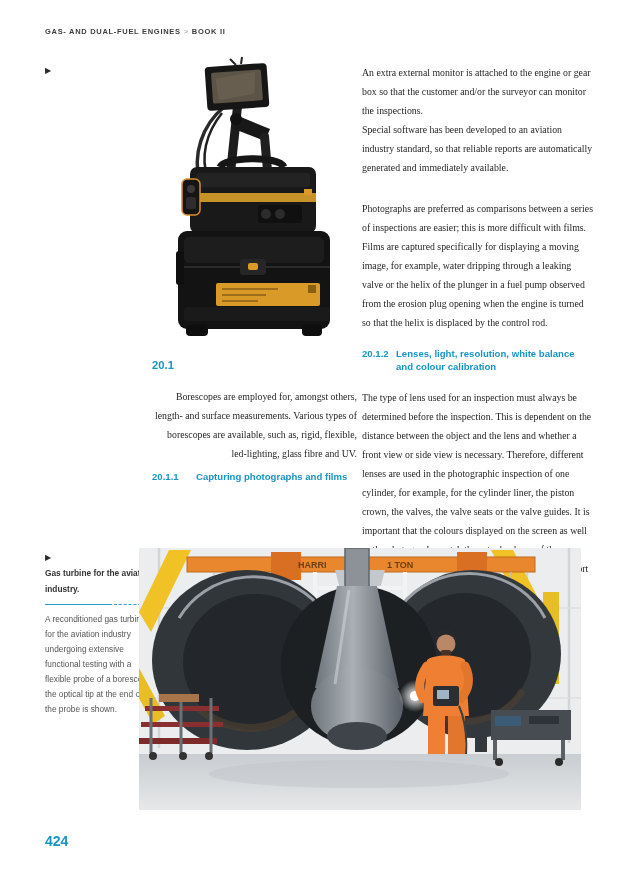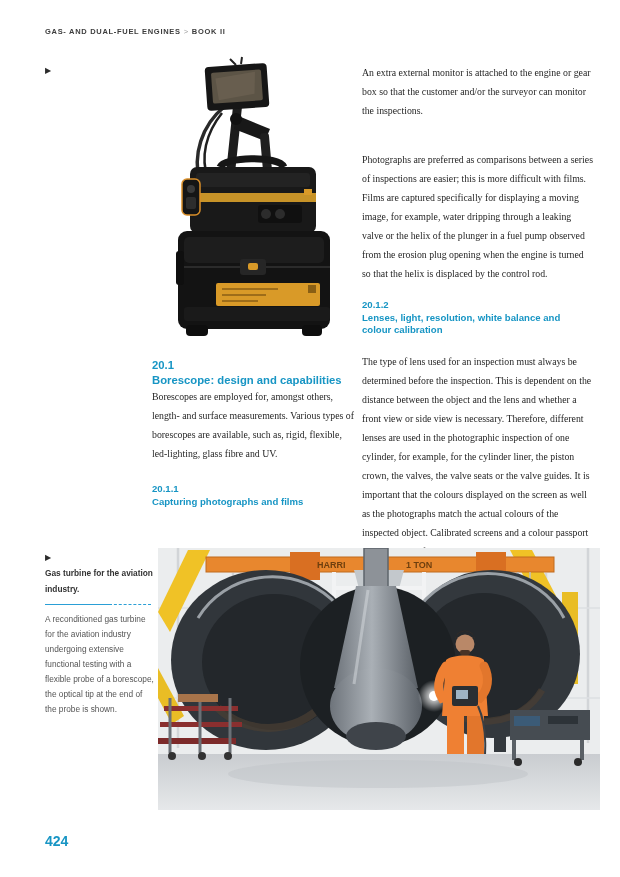--- a/index.html
+++ b/index.html
@@ -30,32 +30,32 @@
   .caption .marker { display: block; font-size: 8px; color: #2b2b2b; margin-bottom: 1px; }
   .caption .cap-title { font-weight: bold; color: #333; line-height: 15.5px; display: block; }
   .cap-divider { margin: 6px 0 7px 0; height: 2px; display: flex; align-items: center; }
   .cap-divider .solid { width: 64px; border-top: 1.5px solid #2a9fd6; }
   .cap-divider .dash  { width: 42px; border-top: 1.5px dashed #2a9fd6; }
   .caption.c2 .cap-body { line-height: 13.8px; color: #555; }
   
   .midcol  { position: absolute; left: 152px; width: 205px; }
   .rightcol{ position: absolute; left: 362px; top: 63px; width: 231px; }
   .body-p { font-size: 9.8px; line-height: 19px; text-align: left; }
-  .gap-p { margin-top: 30px; }
+  .gap-p { margin-top: 22px; }
   .h1, .h2 {
     font-family: "Liberation Sans", sans-serif; font-weight: bold;
-    color: #1795c4; display: flex; flex-direction: column;
+    color: #1795c4; display: flex;
   }
   .h1 { font-size: 11.3px; line-height: 14.5px; }
   .h1 .num { width: 30px; flex: 0 0 auto; }
   .h2 { font-size: 9.6px; line-height: 12.5px; }
   .h2 .num { width: 34px; flex: 0 0 auto; }
   
   .fig-borescope { position: absolute; left: 162px; top: 55px; width: 186px; height: 290px; }
-  .fig-turbine   { position: absolute; left: 158px; top: 548px; width: 442px; height: 262px; }
+  .fig-turbine   { position: absolute; left: 139px; top: 548px; width: 442px; height: 262px; }
   svg { display: block; }
   
   .pagenum {
     position: absolute; left: 45px; top: 833px;
     font-family: "Liberation Sans", sans-serif;
     font-size: 14px; font-weight: bold; color: #1795c4;
   }
 </style>
 </head>
 <body>
@@ -120,31 +120,31 @@
         <rect x="24" y="270" width="22" height="11" rx="4" fill="#0e0e0e"></rect>
         <rect x="140" y="270" width="20" height="11" rx="4" fill="#0e0e0e"></rect>
         <rect x="14" y="196" width="8" height="34" rx="3" fill="#0f0f0f"></rect>
       </g>
     </svg>
   </div>
 
   <div class="midcol" style="top:358px;">
     <div class="h1">
       <span class="num">20.1</span>
-      <span class="ttl">Borescope: design and capabilities</span>
-    </div>
-    <p class="body-p" style="">Borescopes are employed for, amongst others, length- and surface measurements. Various types of borescopes are available, such as, rigid, flexible, led-lighting, glass fibre and UV.</p>
-    <div class="h2" style="margin-top:20px;">
+    </div>
+    <p class="body-p" style="margin-top:14px;text-align:right;">Borescopes are employed for, amongst others, length- and surface measurements. Various types of borescopes are available, such as, rigid, flexible, led-lighting, glass fibre and UV.</p>
+    <div class="h2" style="margin-top:8px;gap:10px;">
       <span class="num">20.1.1</span>
       <span class="ttl">Capturing photographs and films</span>
     </div>
   </div>
 
   <div class="rightcol">
     <p class="body-p">An extra external monitor is attached to the engine or gear box so that the customer and/or the surveyor can monitor the inspections.</p>
+    <p class="body-p">Special software has been developed to an aviation industry standard, so that reliable reports are automatically generated and immediately available.</p>
     <p class="body-p gap-p">Photographs are preferred as comparisons between a series of inspections are easier; this is more difficult with films.</p>
     <p class="body-p">Films are captured specifically for displaying a moving image, for example, water dripping through a leaking valve or the helix of the plunger in a fuel pump observed from the erosion plug opening when the engine is turned so that the helix is displaced by the control rod.</p>
     <div class="h2" style="margin-top:16px; width:218px;">
       <span class="num">20.1.2</span>
       <span class="ttl">Lenses, light, resolution, white balance and colour calibration</span>
     </div>
     <p class="body-p" style="margin-top:15px;">The type of lens used for an inspection must always be determined before the inspection. This is dependent on the distance between the object and the lens and whether a front view or side view is necessary. Therefore, different lenses are used in the photographic inspection of one cylinder, for example, for the cylinder liner, the piston crown, the valves, the valve seats or the valve guides. It is important that the colours displayed on the screen as well as the photographs match the actual colours of the inspected object. Calibrated screens and a colour passport are used to verify that the displayed colours are correct and the coloured image on the display can be adjusted with the colour passport when necessary.</p>
   </div>
 
   <div class="caption c2" style="top:550px;">

